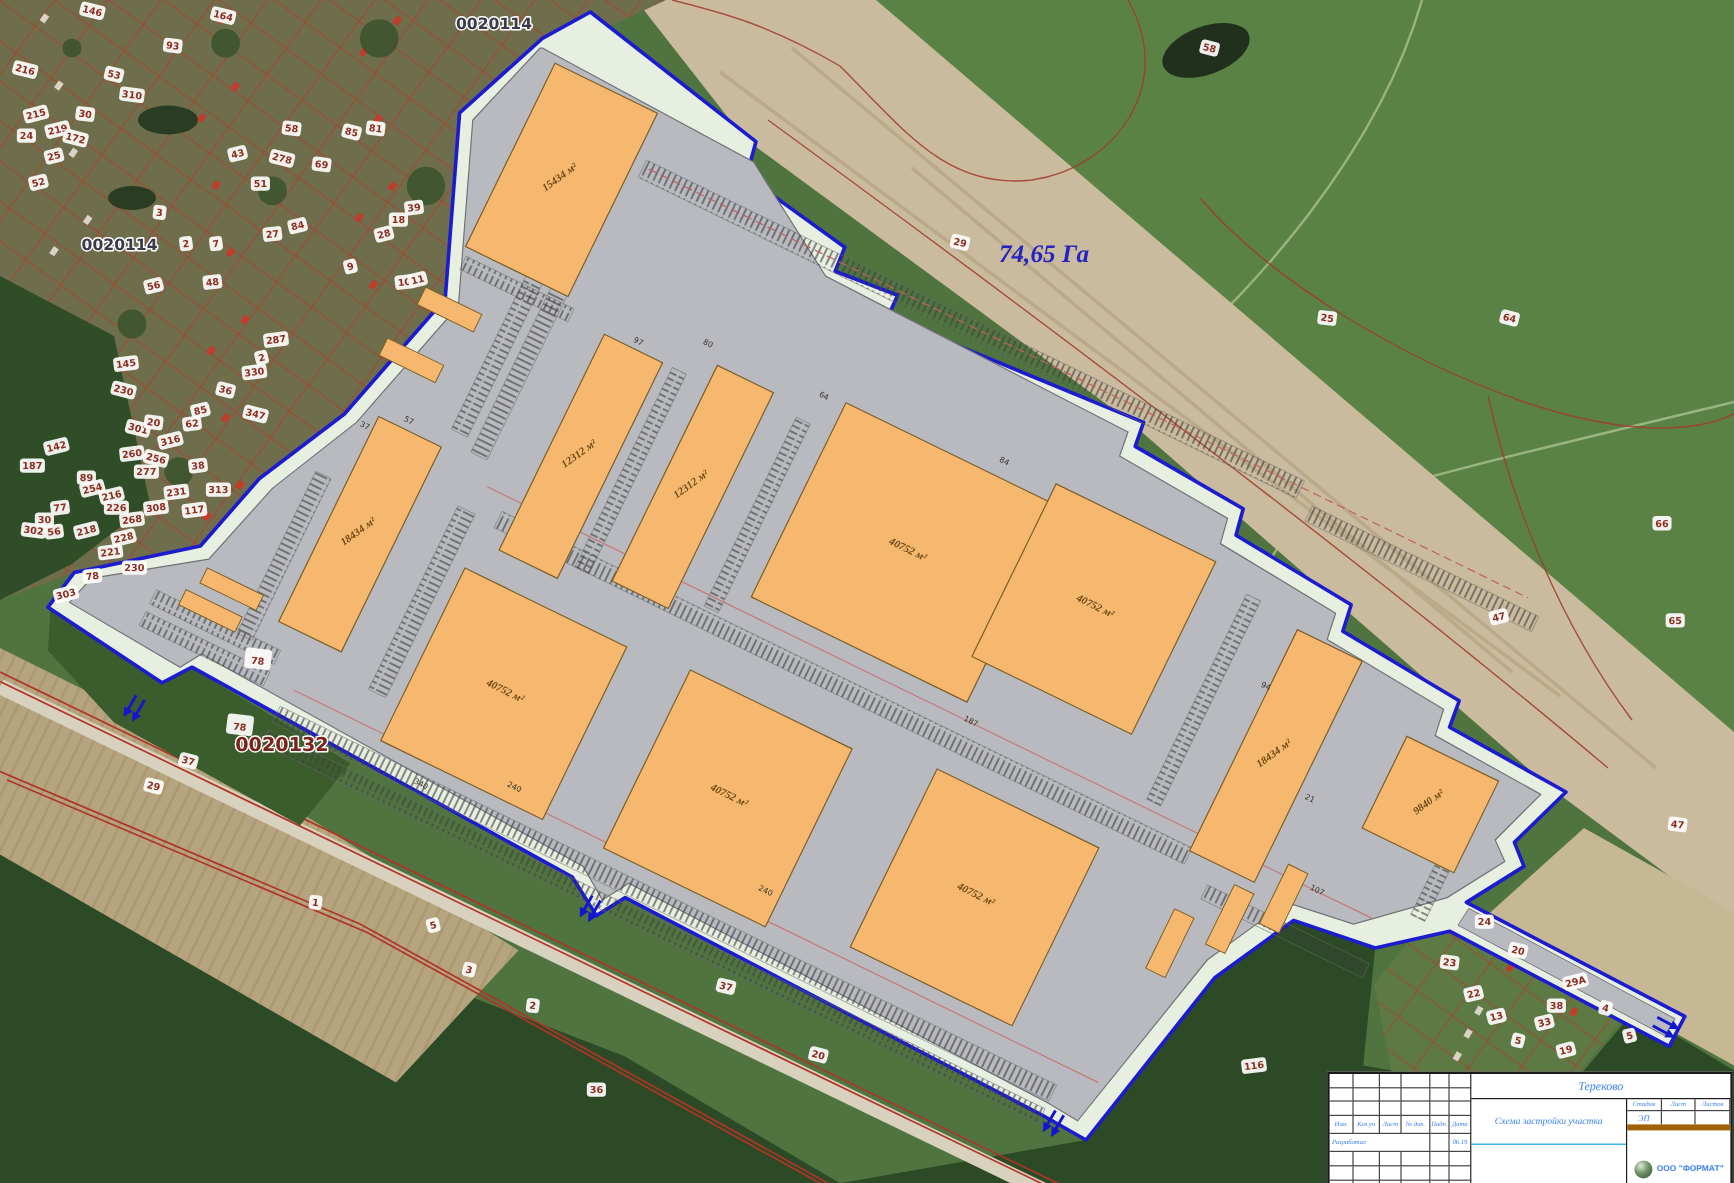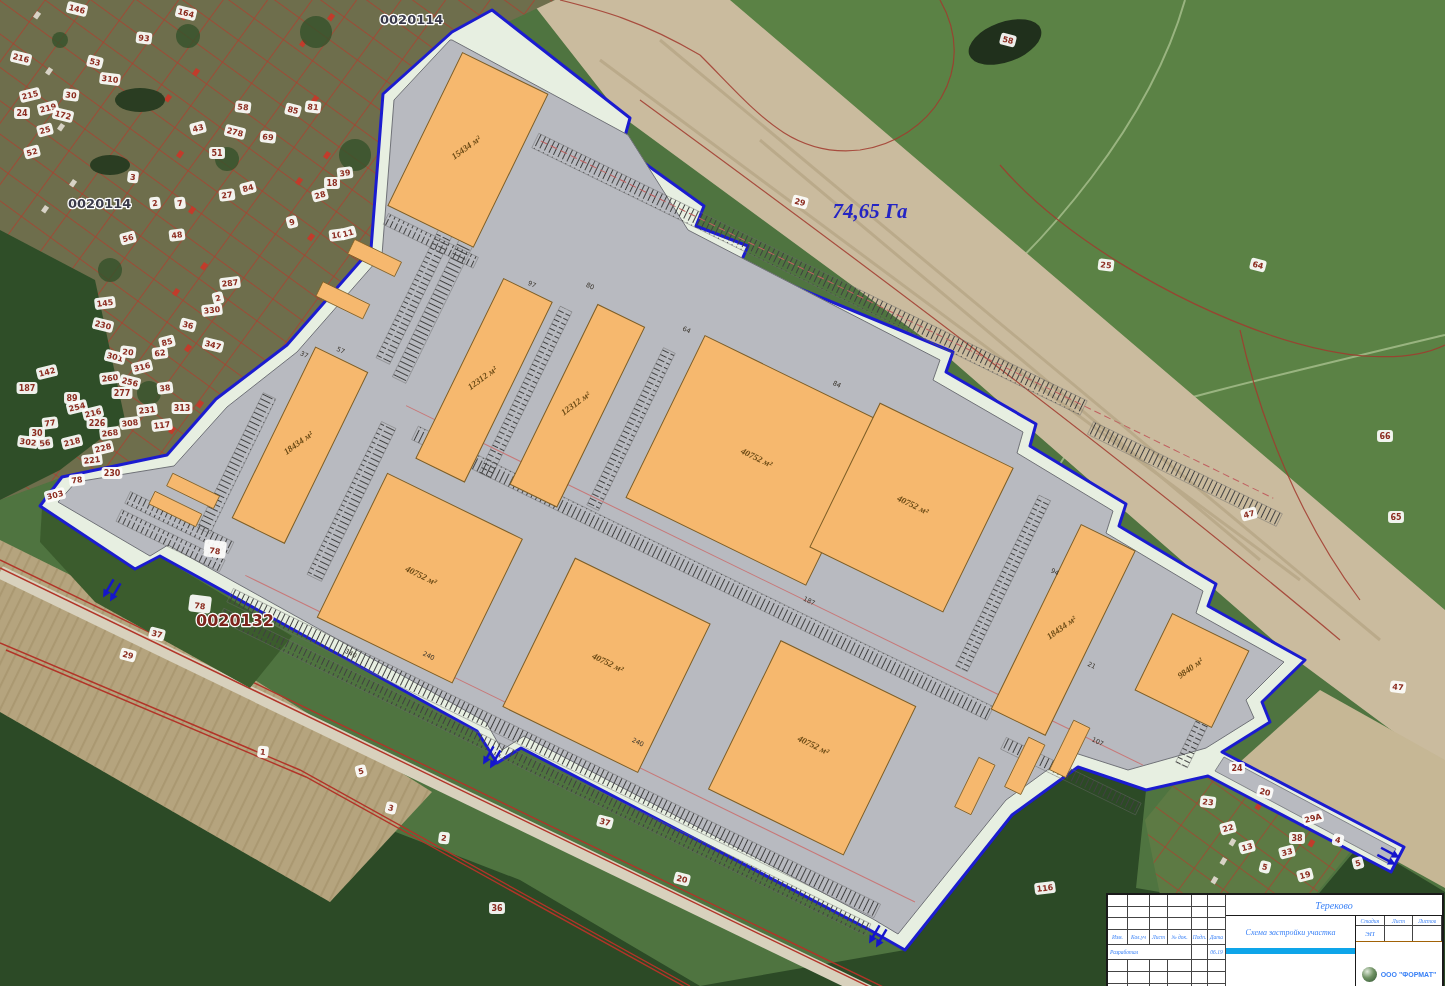--- a/index.html
+++ b/index.html
@@ -23,28 +23,28 @@
       grid-template-rows:repeat(3,1fr) 1.25fr 1.35fr repeat(4,1fr);border-right:1px solid #1a1a1a;}
   .tb-left>div{border-right:1px solid #444;border-bottom:1px solid #444;font-size:5.5px;
       font-style:italic;display:flex;align-items:center;justify-content:center;
       overflow:hidden;white-space:nowrap;}
   .tb-left>.dev-label{grid-column:1/5;justify-content:flex-start;padding-left:2px;}
   .tb-right{flex:1;display:flex;flex-direction:column;}
   .tb-obj{height:28px;border-bottom:1px solid #1a1a1a;display:flex;align-items:center;
       justify-content:center;font-style:italic;font-size:10px;}
   .tb-main{flex:1;display:flex;}
   .tb-main-left{width:130px;border-right:1px solid #1a1a1a;display:flex;flex-direction:column;}
-  .tb-doc{height:38px;border-bottom:6px solid #0ea5e9;display:flex;align-items:center;
+  .tb-doc{height:38px;border-bottom:1px solid #0ea5e9;display:flex;align-items:center;
       justify-content:center;text-align:center;font-style:italic;font-size:8px;padding:0 8px;}
   .tb-var{flex:1;display:flex;align-items:center;justify-content:center;font-style:italic;font-size:8px;margin-top:44px;}
   .tb-main-right{flex:1;display:flex;flex-direction:column;}
   .slv-h{height:10px;display:flex;border-bottom:1px solid #444;}
   .slv-h>div{flex:1;border-right:1px solid #444;font-size:5.5px;font-style:italic;
       display:flex;align-items:center;justify-content:center;}
-  .slv-v{height:16px;display:flex;border-bottom:1px solid #a16207;}
+  .slv-v{height:16px;display:flex;border-bottom:5px solid #a16207;}
   .slv-v>div{flex:1;border-right:1px solid #444;font-size:7px;font-style:italic;
       display:flex;align-items:center;justify-content:center;}
   .tb-logo{flex:1;display:flex;align-items:center;justify-content:center;gap:4px;}
   .logo-circle{width:15px;height:15px;border-radius:50%;
       background:radial-gradient(circle at 35% 30%,#dfe9da,#6f9163 45%,#2e5330);}
   .logo-text{font-size:7px;font-weight:bold;font-family:"Liberation Sans",sans-serif;}
 </style>
 </head>
 <body>
 

